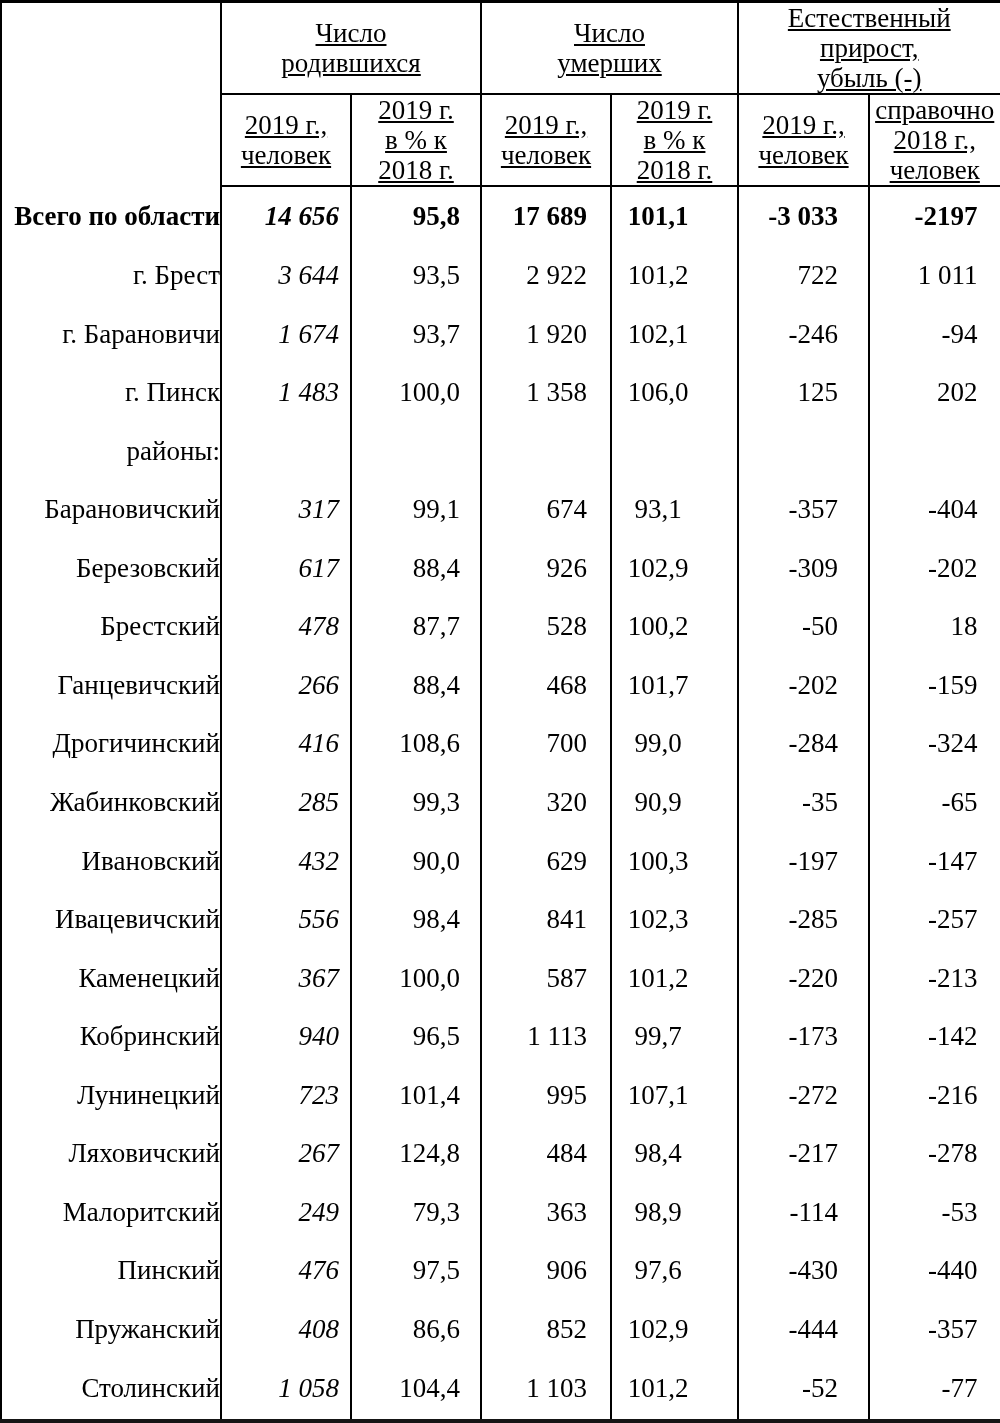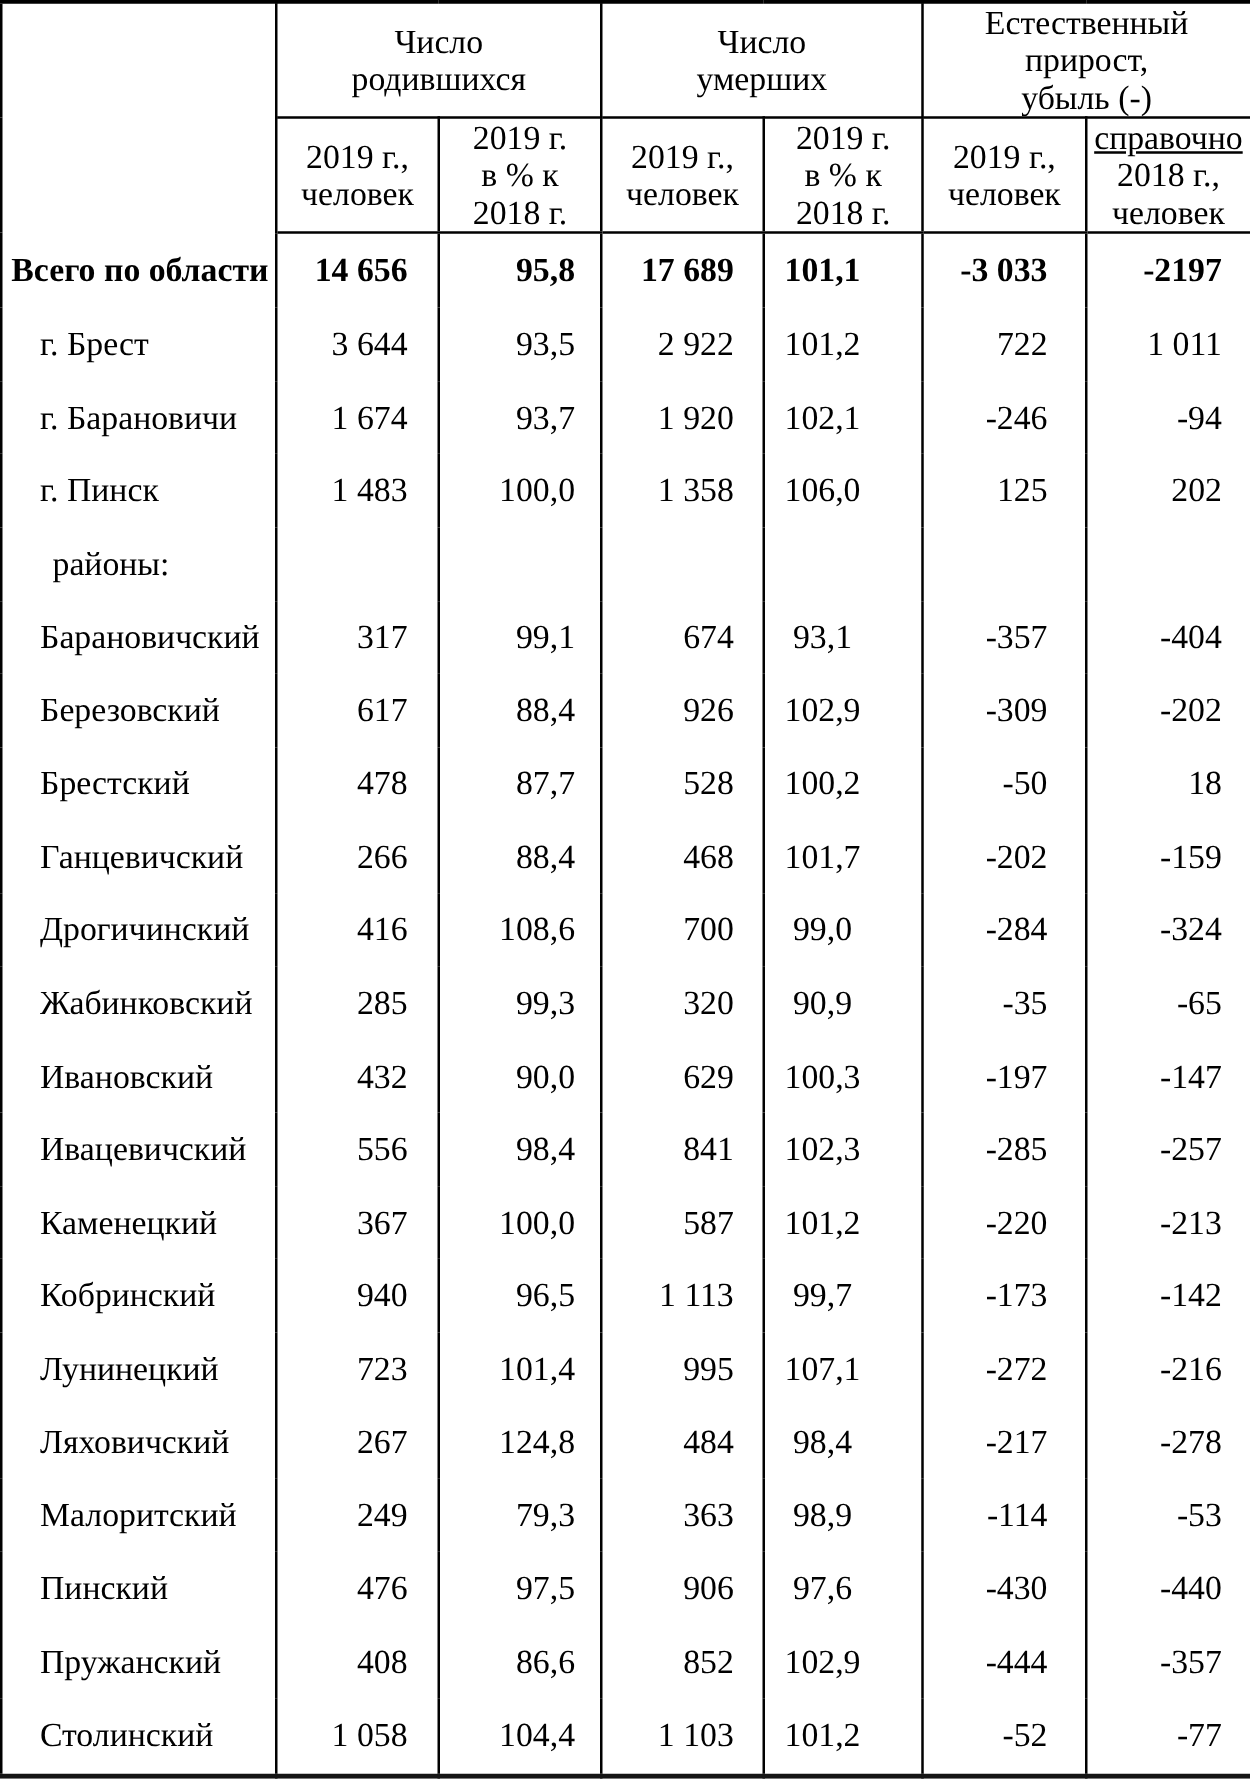--- a/index.html
+++ b/index.html
@@ -36,45 +36,46 @@
     border-bottom: 4px solid #151515;
   }
   
   thead tr.group-row { height: 88px; }
   thead tr.sub-row { height: 90px; }
   thead th {
     text-align: center;
     vertical-align: middle;
     white-space: pre-line;
     line-height: 30px;
+    text-decoration: underline;
   }
   th.corner {
     border-right: 2px solid #000;
   }
   th.group {
     border-left: 2px solid #000;
     border-right: 2px solid #000;
     border-bottom: 2px solid #000;
   }
   th.sub {
     border-left: 2px solid #000;
     border-bottom: 2px solid #000;
   }
   th.sub .u { text-decoration: underline; text-align: center; }
   
   tbody td { vertical-align: middle; }
   td.cell-label {
-    text-align: left;
+    text-align: right;
     border-right: 2px solid #000;
   }
   td.cell-value {
     text-align: right;
     border-left: 2px solid #000;
   }
-  td.cell-value.col1 { padding-right: 24px; }
+  td.cell-value.col1 { padding-right: 11px; font-style: italic; }
   td.cell-value.col2 { padding-right: 20px; }
   td.cell-value.col3 { padding-right: 23px; padding-left: 17px; }
   td.cell-value.col4 { padding-right: 33px; text-align: center; }
   td.cell-value.col5 { padding-right: 30px; }
   td.cell-value.col6 { padding-right: 22px; }
   tr.row-total td { font-weight: bold; }
   tr.row-total td.cell-label { padding-left: 7px; }
   tr.row-city td.cell-label { padding-left: 30px; }
   tr.row-section td.cell-label { padding-left: 40px; }
   tr.row-district td.cell-label { padding-left: 30px; }

